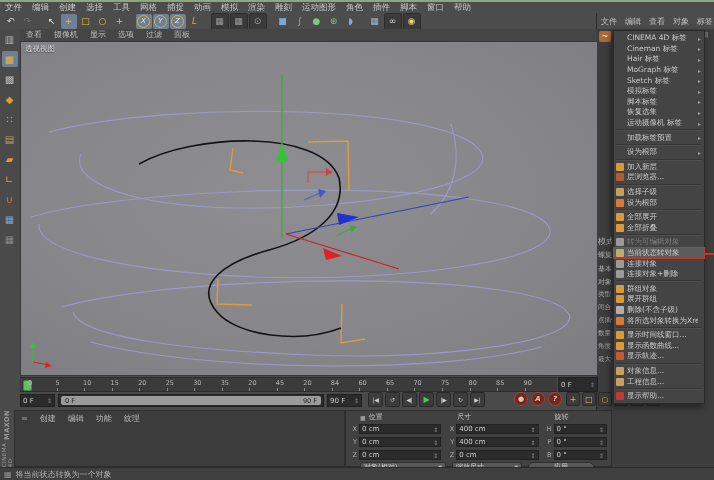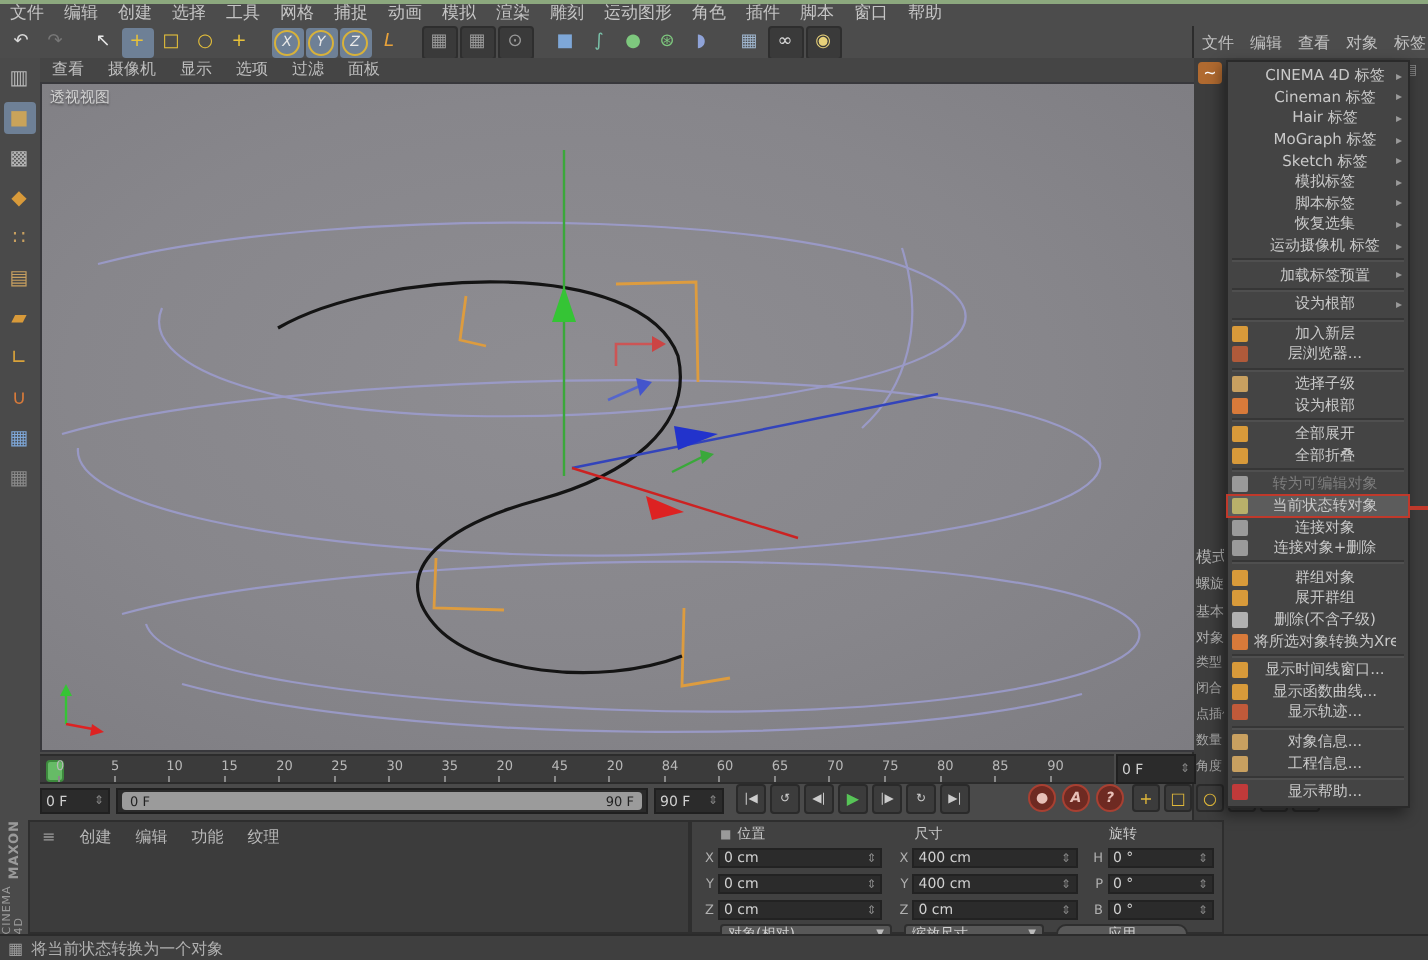--- a/index.html
+++ b/index.html
@@ -35,27 +35,27 @@
   .vpmenu{left:20px;top:29px;width:578px;height:12px;background:#454545;display:flex;align-items:center;font-size:8px;}
   .vpmenu .mi{padding:0 6px;color:#bdbdbd;line-height:12px;white-space:nowrap;}
   .canvas{left:20px;top:41px;width:578px;height:335px;box-sizing:border-box;border:1px solid #38383c;
           background:radial-gradient(ellipse at 45% 45%, #8e8d92 0%, #87868b 55%, #7d7c81 100%);}
   .vplabel{position:absolute;left:4px;top:2px;font-size:7.5px;color:#d2d2d2;text-shadow:0 1px 1px rgba(40,40,40,.6);}
   
   .ombg{left:597px;top:29px;width:117px;height:438px;background:#3d3d3d;}
   .om-obj-icon{left:599px;top:31px;width:12px;height:11px;background:#b06a30;border-radius:2px;
                color:#fff;font-size:8px;line-height:11px;text-align:center;}
   .om-corner{left:702px;top:31px;width:8px;height:8px;color:#888;font-size:7px;line-height:8px;}
-  .attr-frag{left:598px;width:14px;overflow:hidden;white-space:nowrap;font-size:7px;color:#b2b2b2;margin-top:37px;}
+  .attr-frag{left:598px;width:14px;overflow:hidden;white-space:nowrap;font-size:7px;color:#b2b2b2;}
   .attr-rows .arow{height:13px;font-size:6.5px;color:#a8a8a8;overflow:hidden;white-space:nowrap;}
   
   .popup{left:613px;top:30px;width:92px;background:#444;border:1px solid #2a2a2a;
          box-shadow:-2px 3px 7px rgba(0,0,0,.45);padding:2px 0;box-sizing:border-box;z-index:5;}
   .cm-row{height:10.6px;display:flex;align-items:center;font-size:7.5px;color:#c9c9c9;
-          padding:0 3px 0 2px;position:relative;text-align:center;}
+          padding:0 3px 0 2px;position:relative;}
   .cm-icon{width:8px;height:8px;border-radius:1px;margin-right:3px;flex:none;}
   .cm-label{flex:1;white-space:nowrap;overflow:hidden;}
   .cm-arrow{font-size:6px;color:#9a9a9a;visibility:hidden;flex:none;}
   .cm-row.has-sub .cm-arrow{visibility:visible;}
   .cm-row.disabled{color:#7d7d7d;}
   .cm-row.highlighted{background:#5c5c5c;outline:1px solid #c0392b;}
   .cm-row.highlighted::after{content:"";position:absolute;right:-14px;top:5px;width:14px;height:2px;background:#c0392b;}
   .cm-sep{height:0;border-top:1px solid #363636;border-bottom:1px solid #4f4f4f;margin:1px 2px;}
   
   .ruler{left:20px;top:377px;width:537px;height:15px;background:#3b3b3b;border-top:1px solid #2c2c2c;

